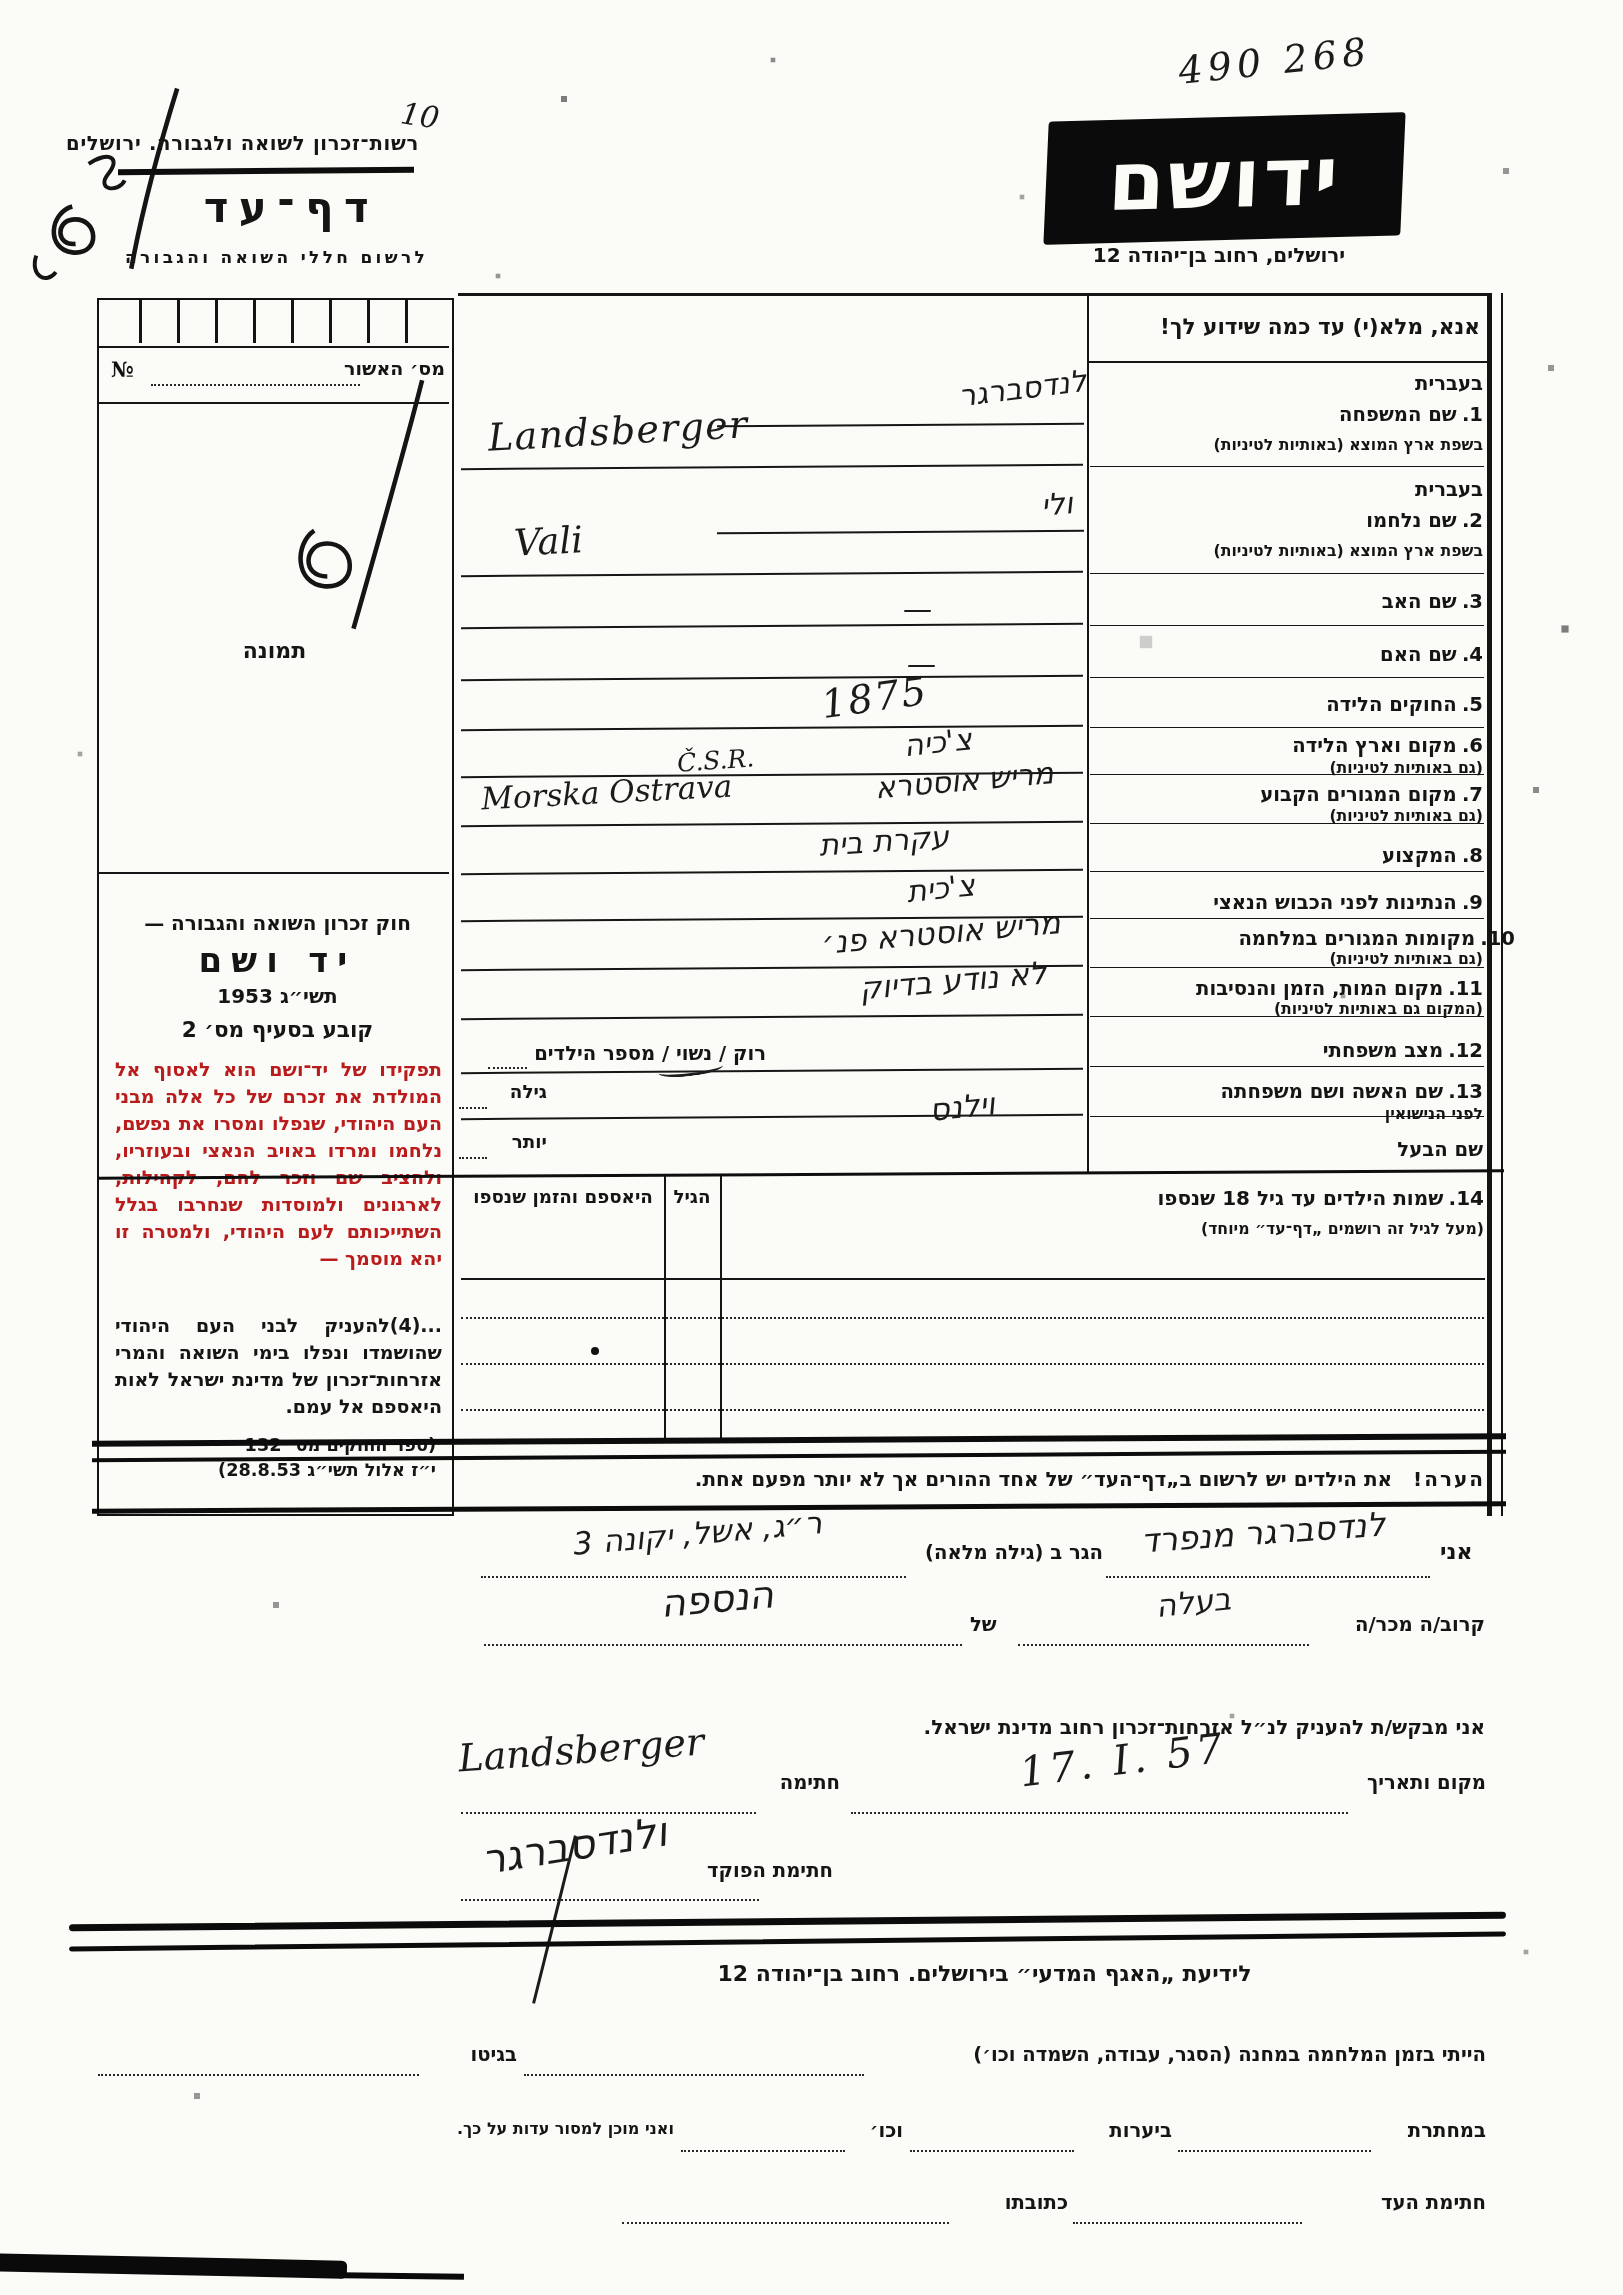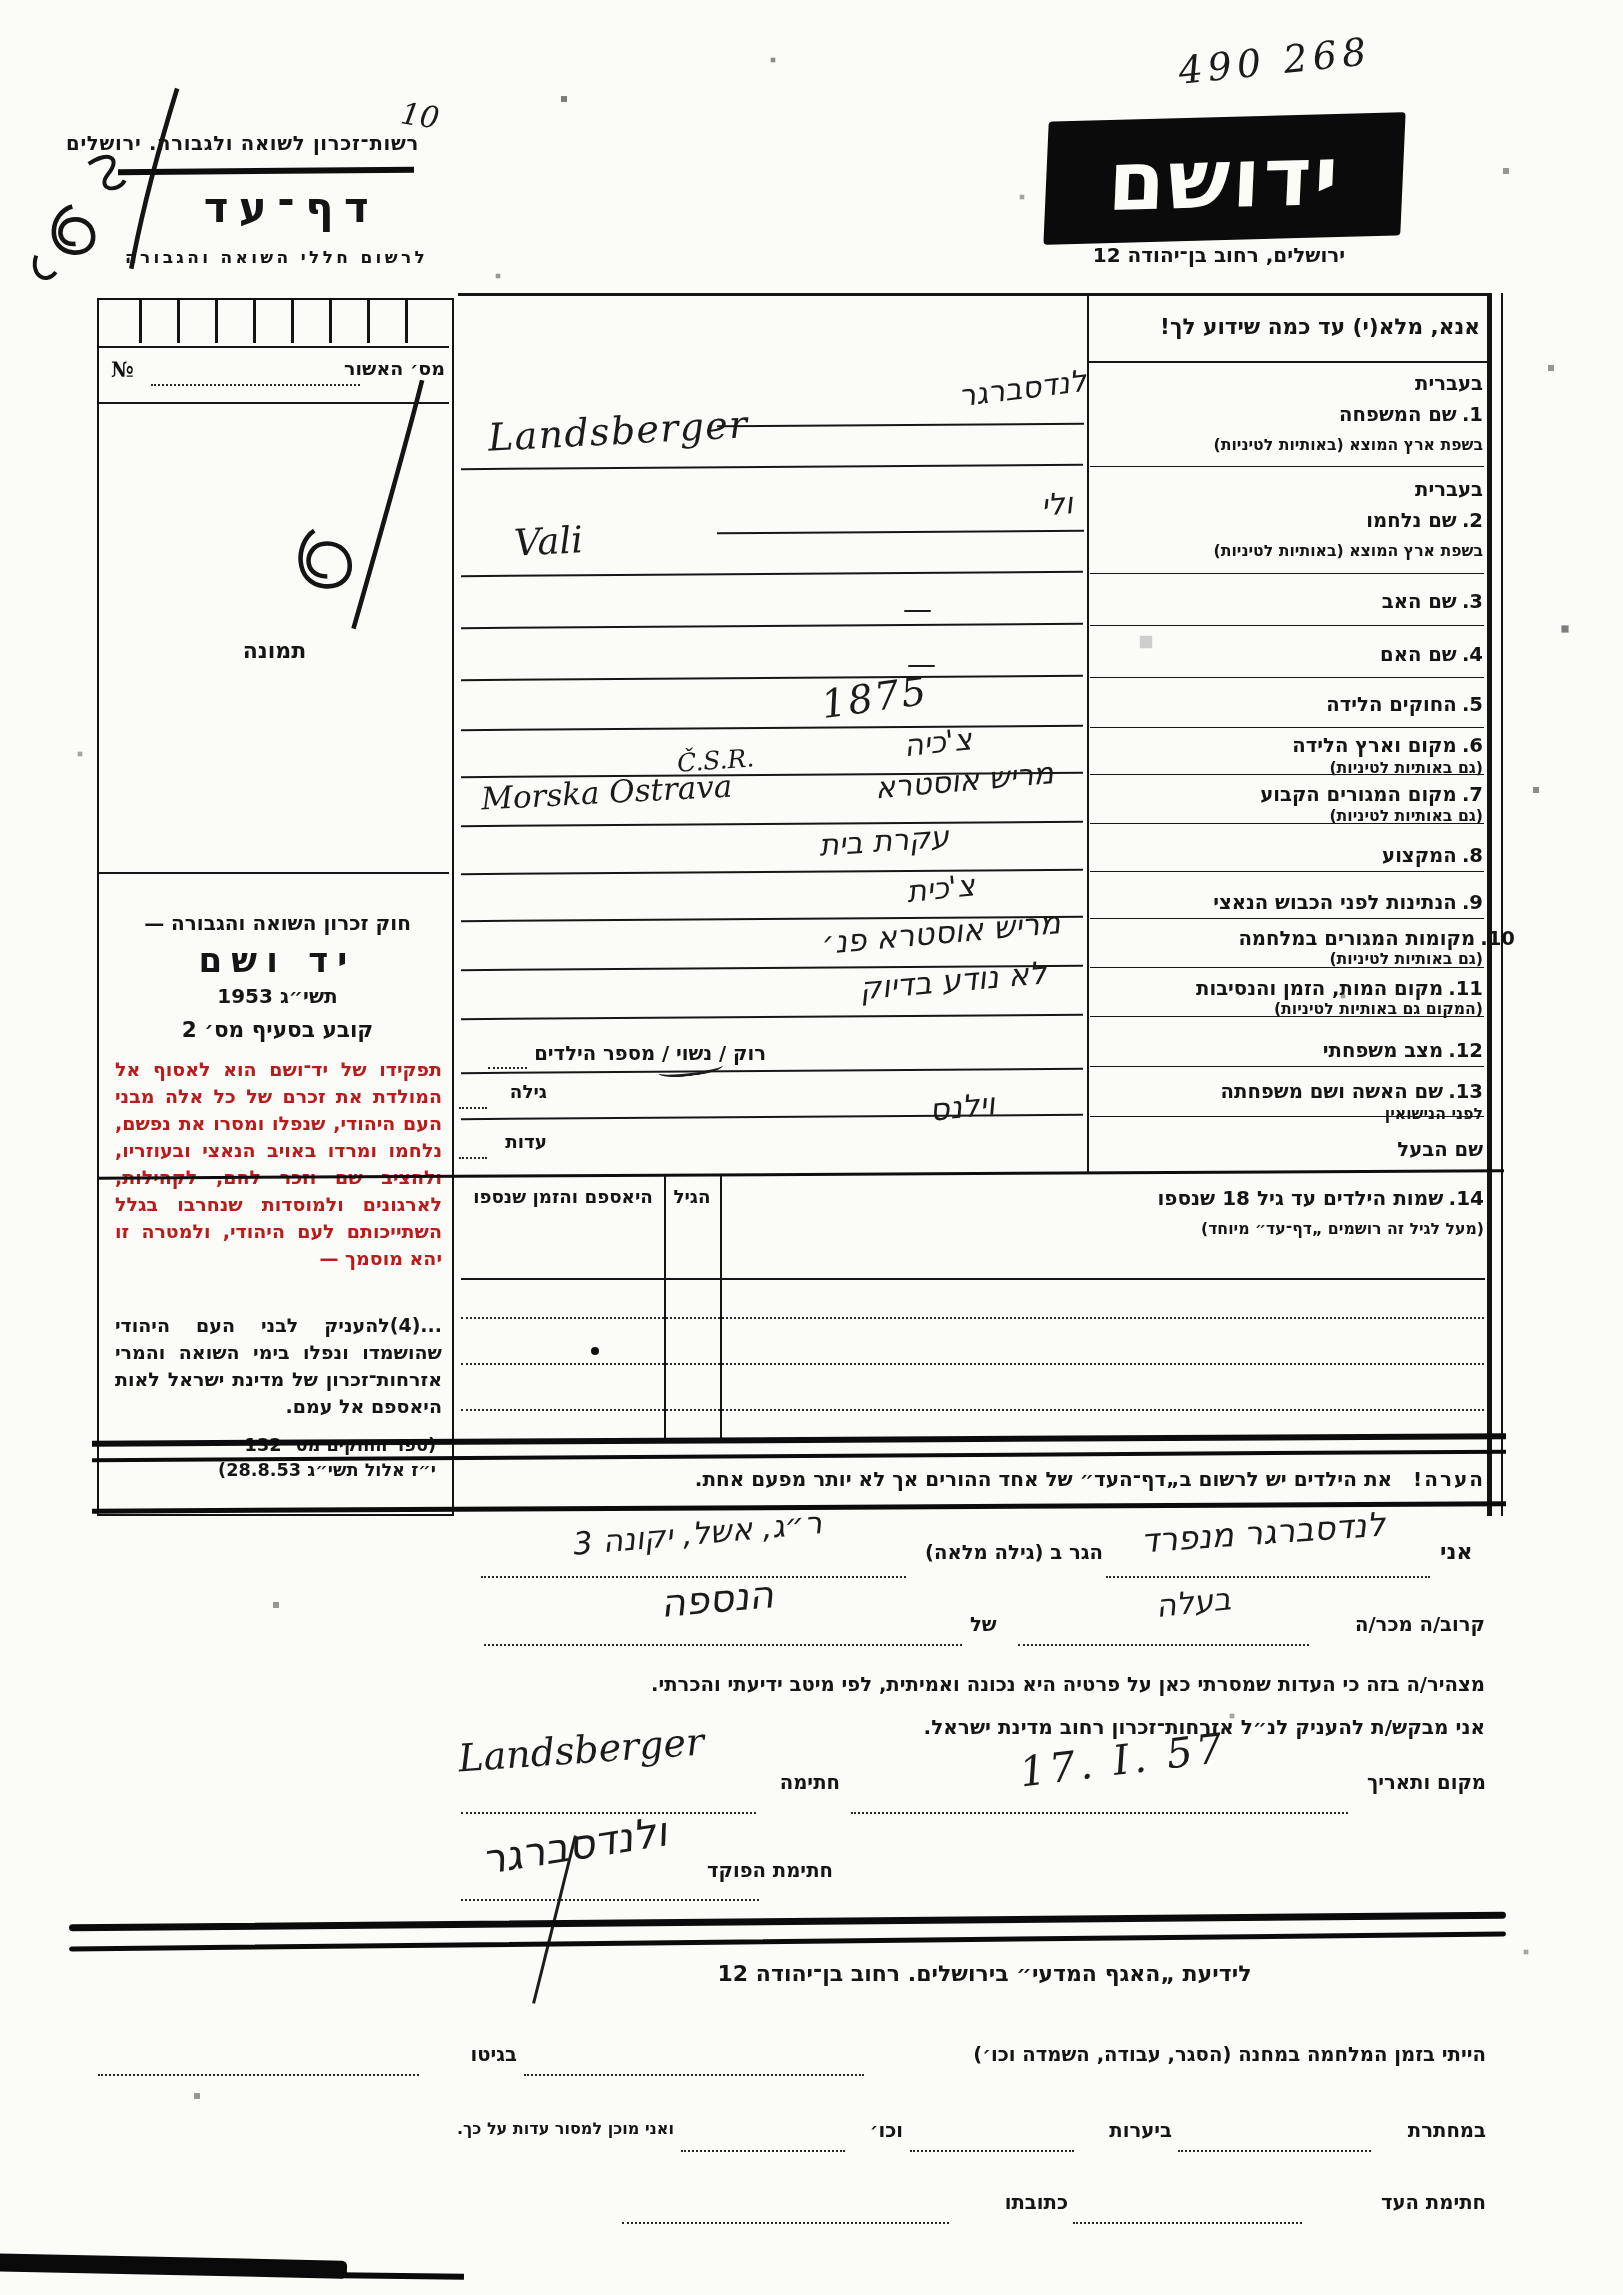--- a/index.html
+++ b/index.html
@@ -199,21 +199,21 @@
   <div class="abs hwh" style="left:694px;top:920px;width:367px;font-size:31px;transform:rotate(-5deg);">מריש אוסטרא פנ׳</div>
   <div class="abs hwh" style="left:707px;top:969px;width:340px;font-size:31px;transform:rotate(-5deg);">לא נודע בדיוק</div>
 
   <div class="abs lbl" style="left:530px;top:1042px;width:236px;font-size:19.6px;">רוק / נשוי / מספר הילדים</div>
   <div class="abs dt" style="left:488px;top:1067px;width:39px;"></div>
   <div class="abs" style="left:658px;top:1062px;width:65px;height:10.5px;border-bottom:3.9px solid #1c1c1c;border-radius:0 0 60% 60%;transform:rotate(-7deg);"></div>
 
   <div class="abs lbl" style="left:488px;top:1081px;width:59px;font-size:18.3px;">גילה</div>
   <div class="abs dt" style="left:459px;top:1107px;width:27.5px;"></div>
   <div class="abs hwh" style="left:864px;top:1092px;width:131px;font-size:31px;transform:rotate(-6deg);">וילנס</div>
-  <div class="abs lbl" style="left:488px;top:1131px;width:59px;font-size:18.3px;">עדות</div>
+  <div class="abs lbl" style="left:488px;top:1131px;width:59px;font-size:18.3px;">יותר</div>
   <div class="abs dt" style="left:459px;top:1157px;width:27.5px;"></div>
 
   <div class="abs lnh" style="left:97px;top:1173px;width:1407px;transform:rotate(-.3deg);"></div>
   <div class="abs lbl" style="left:733px;top:1186px;width:751px;font-size:20px;">
     <span class="num">14.</span><span>שמות הילדים עד גיל 18 שנספו</span>
   </div>
   <div class="abs sub" style="left:733px;top:1219px;width:751px;">(מעל לגיל זה רושמים „דף־עד״ מיוחד)</div>
   <div class="abs lbl ctr" style="left:666px;top:1186px;width:52px;font-size:18.3px;text-align:center;">הגיל</div>
   <div class="abs lbl ctr" style="left:465px;top:1186px;width:196px;font-size:18.3px;text-align:center;">היאספם והזמן שנספו</div>
   <div class="abs vln" style="left:664px;top:1176px;width:2px;height:262px;"></div>
@@ -240,21 +240,20 @@
   <div class="abs hwh ctr" style="left:488px;top:1515px;width:419px;font-size:31px;transform:rotate(-5deg);">ר״ג, אשל, יקונה 3</div>
   <div class="abs dt" style="left:481px;top:1576px;width:425px;"></div>
 
   <div class="abs lbl" style="left:1312px;top:1613px;width:173px;font-size:19.6px;">קרוב/ה מכר/ה</div>
   <div class="abs hwh" style="left:1100px;top:1587px;width:131px;font-size:31px;transform:rotate(-6deg);">בעלה</div>
   <div class="abs dt" style="left:1018px;top:1644px;width:291px;"></div>
   <div class="abs lbl" style="left:970px;top:1613px;font-size:19.6px;">של</div>
   <div class="abs hwh ctr" style="left:609px;top:1577px;width:216px;font-size:38px;transform:rotate(-5deg);">הנספה</div>
   <div class="abs dt" style="left:484px;top:1644px;width:478px;"></div>
 
-  <div class="abs lbl" style="left:461px;top:1673px;width:1024px;font-size:19.6px;">מצהיר/ה בזה כי העדות שמסרתי כאן על פרטיה היא נכונה ואמיתית, לפי מיטב ידיעתי והכרתי.</div>
   <div class="abs lbl" style="left:461px;top:1715px;width:1024px;font-size:20px;">אני מבקש/ת להעניק לנ״ל אזרחות־זכרון רחוב מדינת ישראל.</div>
 
   <div class="abs lbl" style="left:1363px;top:1771px;width:123px;font-size:19.6px;">מקום ותאריך</div>
   <div class="abs hw ctr" style="left:969px;top:1736px;width:308px;font-size:41px;letter-spacing:3.9px;transform:rotate(-7deg);">17. I. 57</div>
   <div class="abs dt" style="left:851px;top:1812px;width:497px;"></div>
   <div class="abs lbl" style="left:758px;top:1771px;width:82px;font-size:19.6px;">חתימה</div>
   <div class="abs hw" style="left:458px;top:1728px;font-size:38px;transform:rotate(-4deg);">Landsberger</div>
   <div class="abs dt" style="left:461px;top:1812px;width:295px;"></div>
 
   <div class="abs lbl" style="left:666px;top:1859px;width:167px;font-size:19.6px;">חתימת הפוקד</div>

